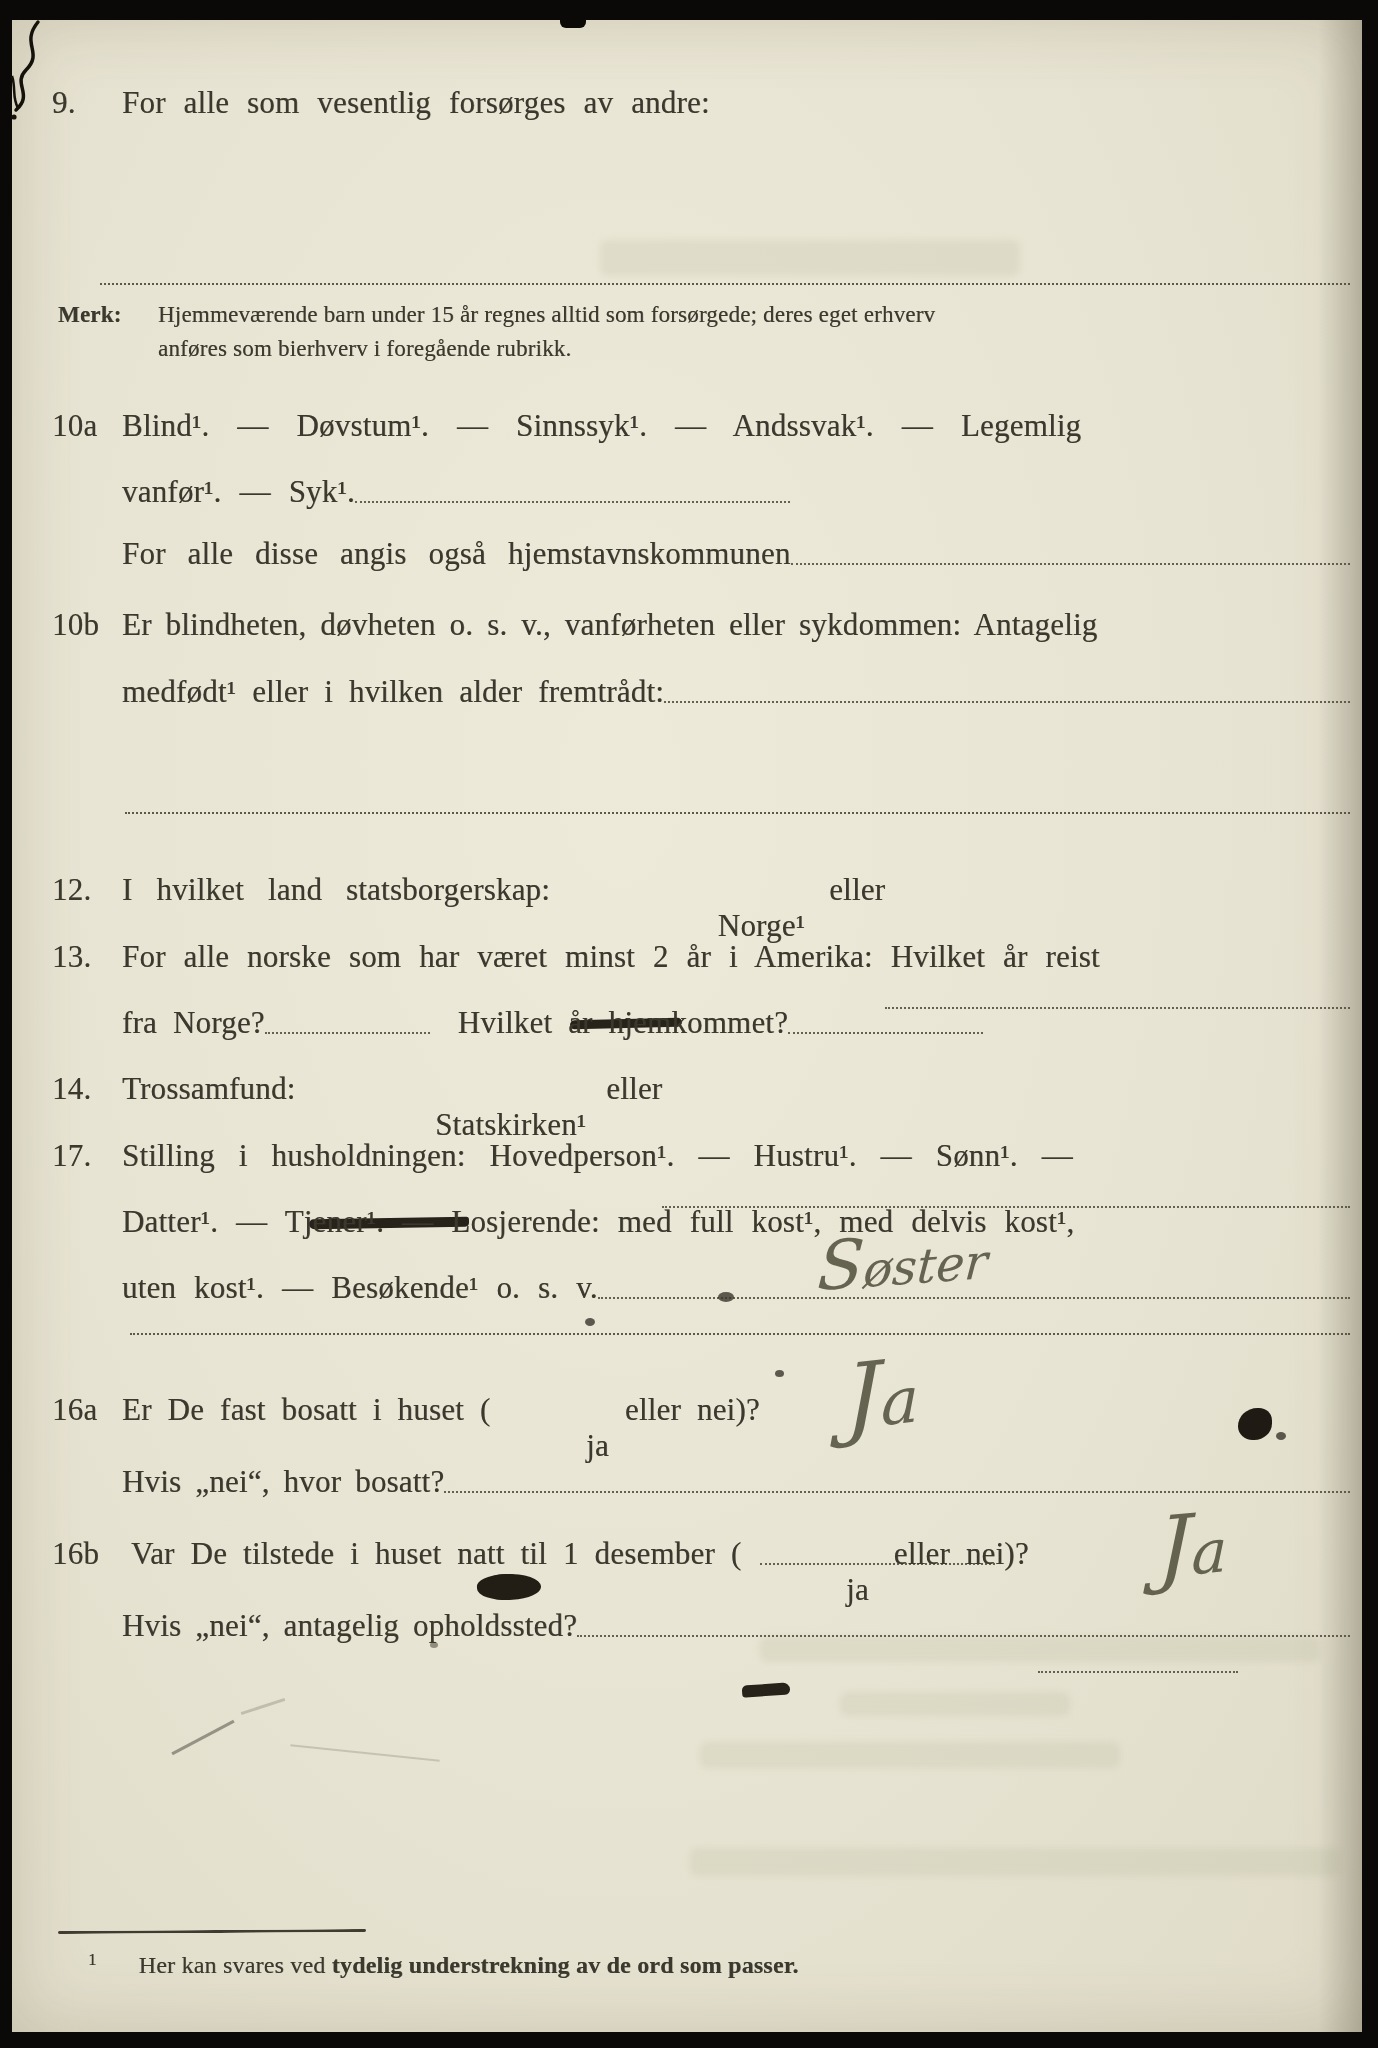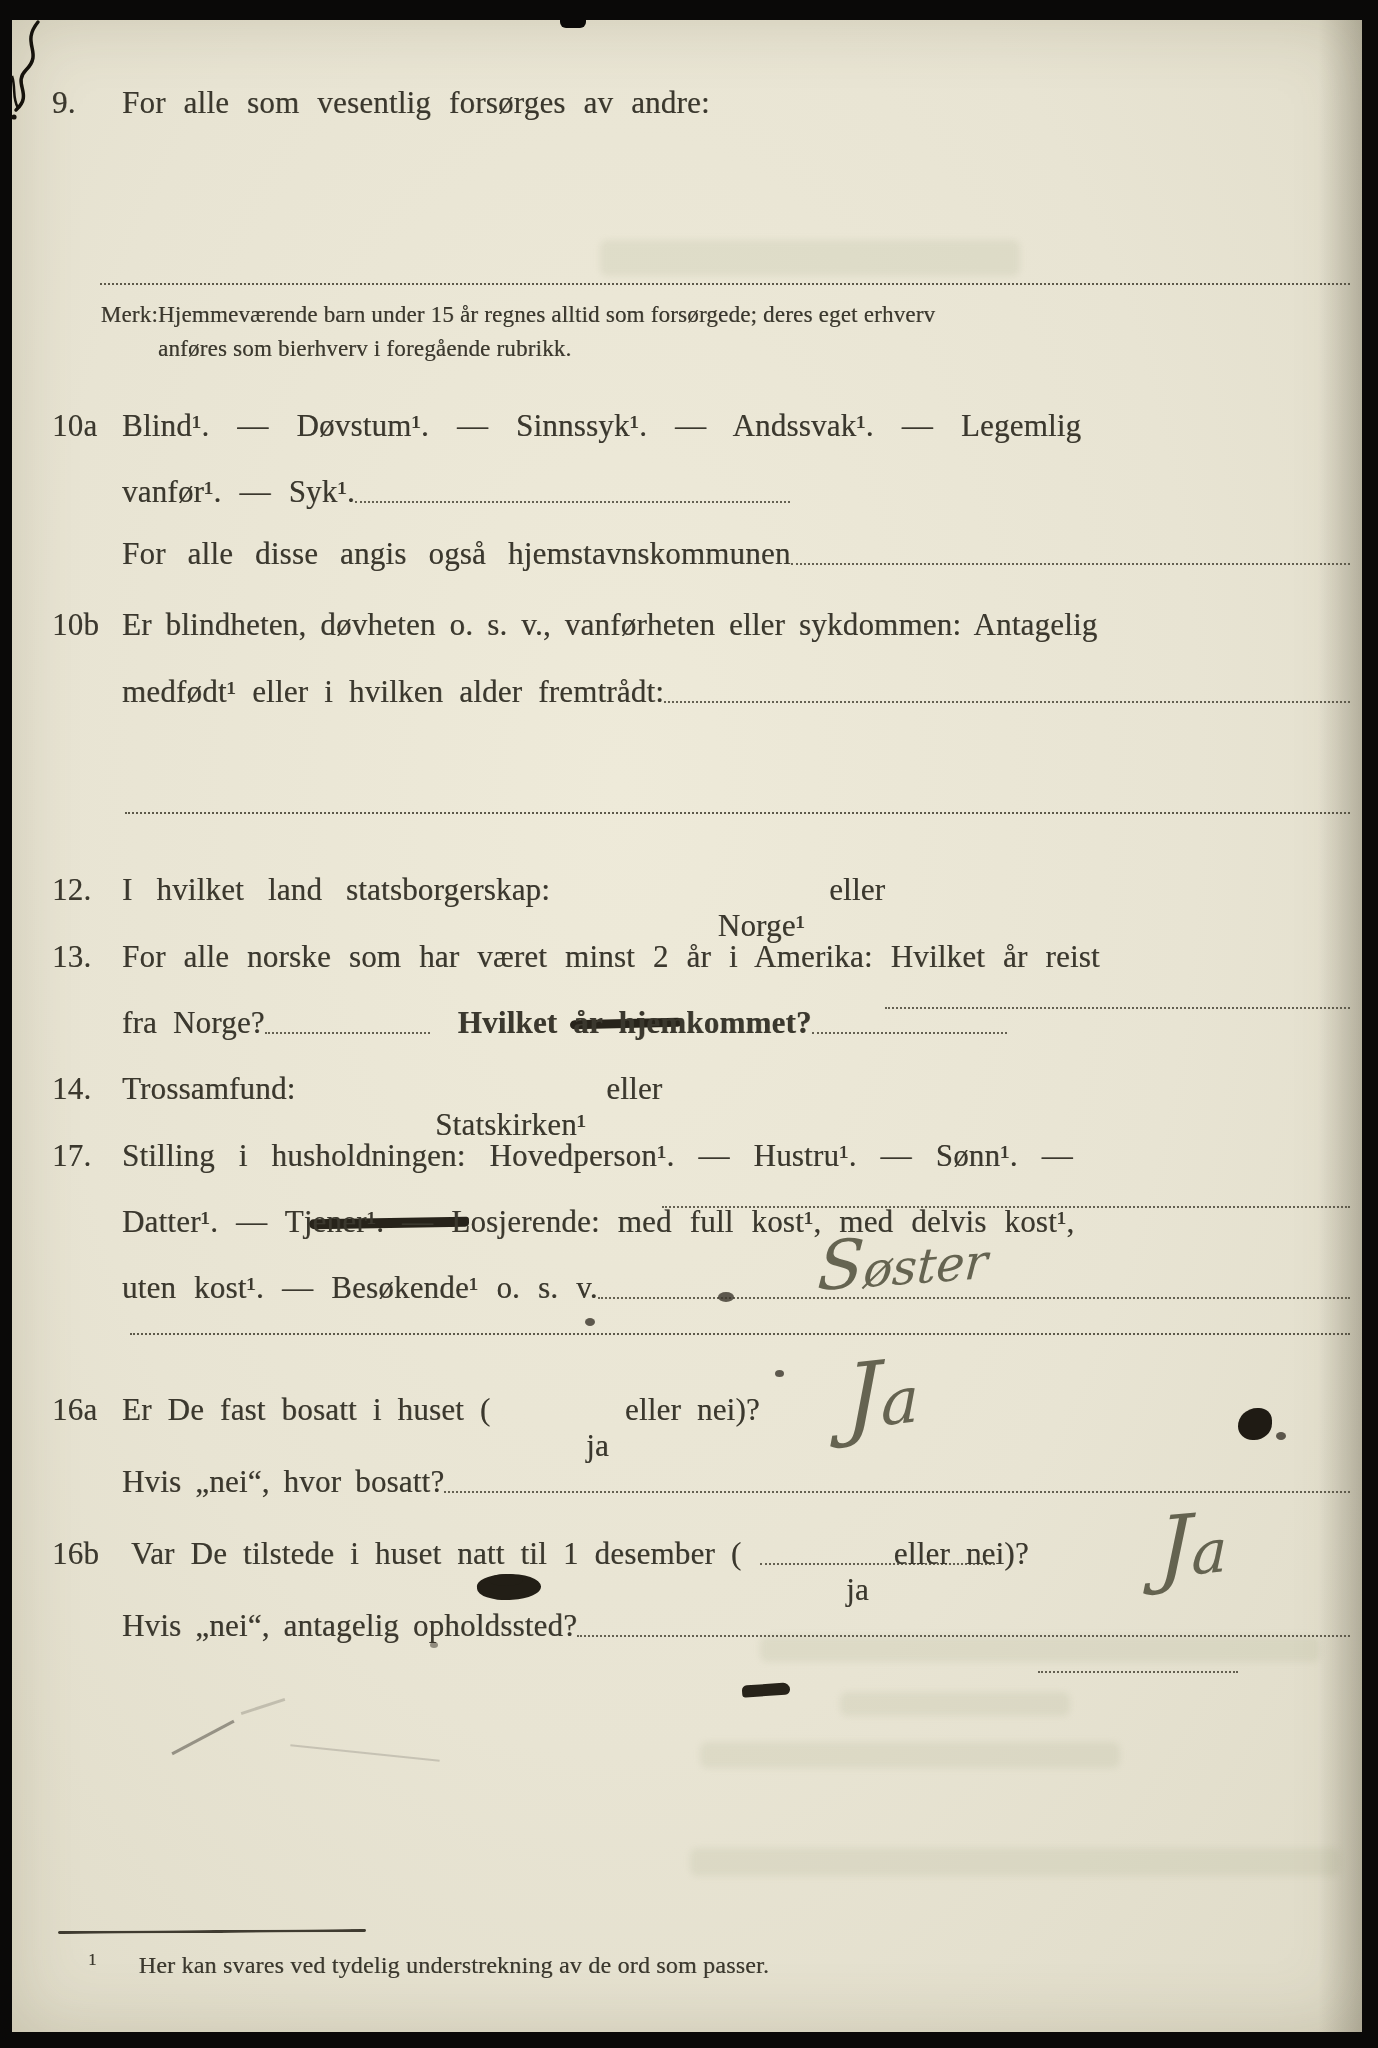--- a/index.html
+++ b/index.html
@@ -17,21 +17,21 @@
     position:absolute; left:1318px; top:20px; width:44px; height:2012px;
     background:linear-gradient(to right, rgba(40,35,20,0), rgba(40,35,20,0.20));
   }
   .row {
     position:absolute; display:flex; align-items:baseline; white-space:pre;
     color:#3b382e; font-size:31px; letter-spacing:0.2px;
     text-shadow:0.4px 0 0 rgba(59,56,46,0.55);
   }
   .qnum { flex:0 0 70px; }
   .small { font-size:23px; }
-  .bold { font-weight:normal;text-align:right; }
+  .bold { font-weight:bold; }
   .leader {
     border-bottom:2px dotted #4e4a3c; align-self:flex-end;
     margin-bottom:7px; opacity:0.85; height:0;
   }
   .leader.flexfill { flex:1 1 auto; }
   .hrule { position:absolute; border-bottom:2px dotted #4e4a3c; opacity:0.9; height:0; }
   .solidrule { position:absolute; border-top:3px solid #3f3b30; border-radius:2px; height:0; }
   .rel { position:relative; }
   .uline-bar { position:absolute; background:#27231a; border-radius:5px; }
   .hand {
@@ -124,21 +124,21 @@
     <div class="leader flexfill"></div>
   </div>
 
   <div class="row ws10" style="left:52px;top:939px;width:1298px;">
     <span class="qnum">13.</span>
     <span>For alle norske som har været minst 2 år i Amerika: Hvilket år reist</span>
   </div>
   <div class="row ws8" style="left:122px;top:1005px;width:900px;align-items:flex-end;">
     <span>fra Norge?</span>
     <div class="leader" style="flex:0 0 165px;"></div>
-    <span style="margin-left:28px;font-weight:bold;">Hvilket år hjemkommet?</span>
+    <span style="margin-left:28px;">Hvilket år hjemkommet?</span>
     <div class="leader" style="flex:0 0 195px;"></div>
   </div>
 
   <div class="row ws12" style="left:52px;top:1071px;width:1298px;">
     <span class="qnum">14.</span>
     <span>Trossamfund: </span>
     <span class="rel">
       <span>Statskirken¹</span>
       <div class="uline-bar" style="left:-6px;bottom:-13px;width:160px;height:10px;transform:rotate(-1deg);border-radius:7px 4px 6px 8px;"></div>
     </span>

